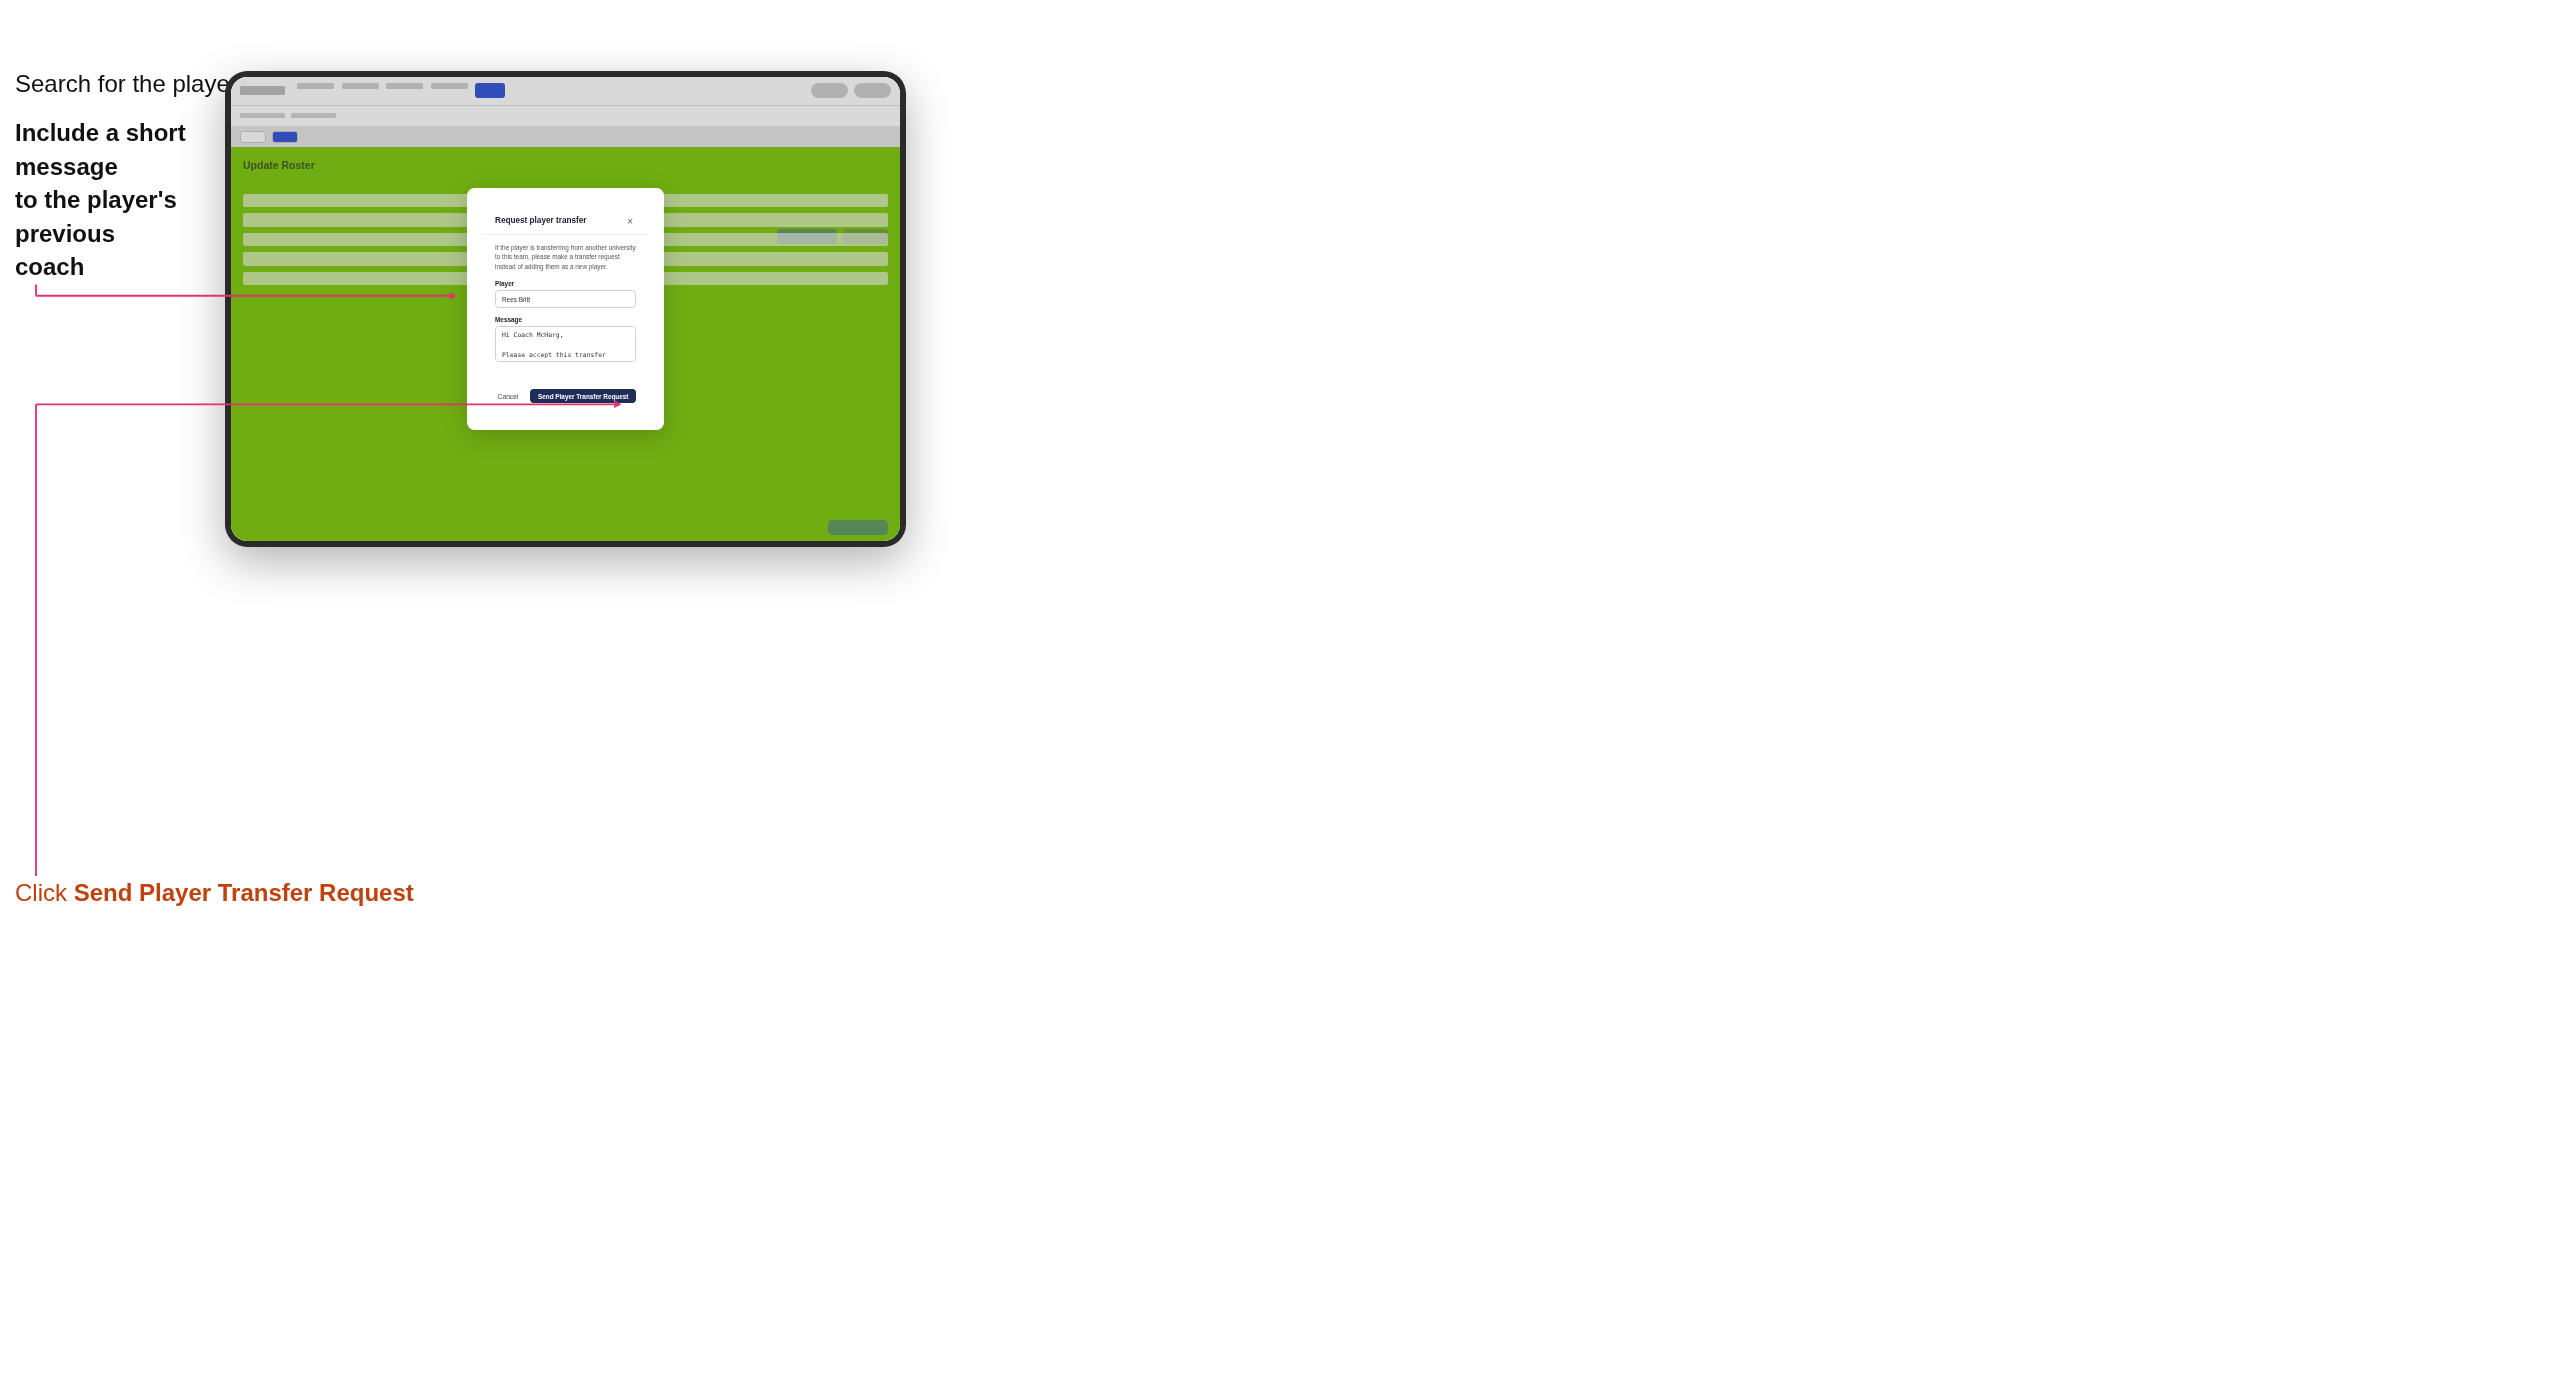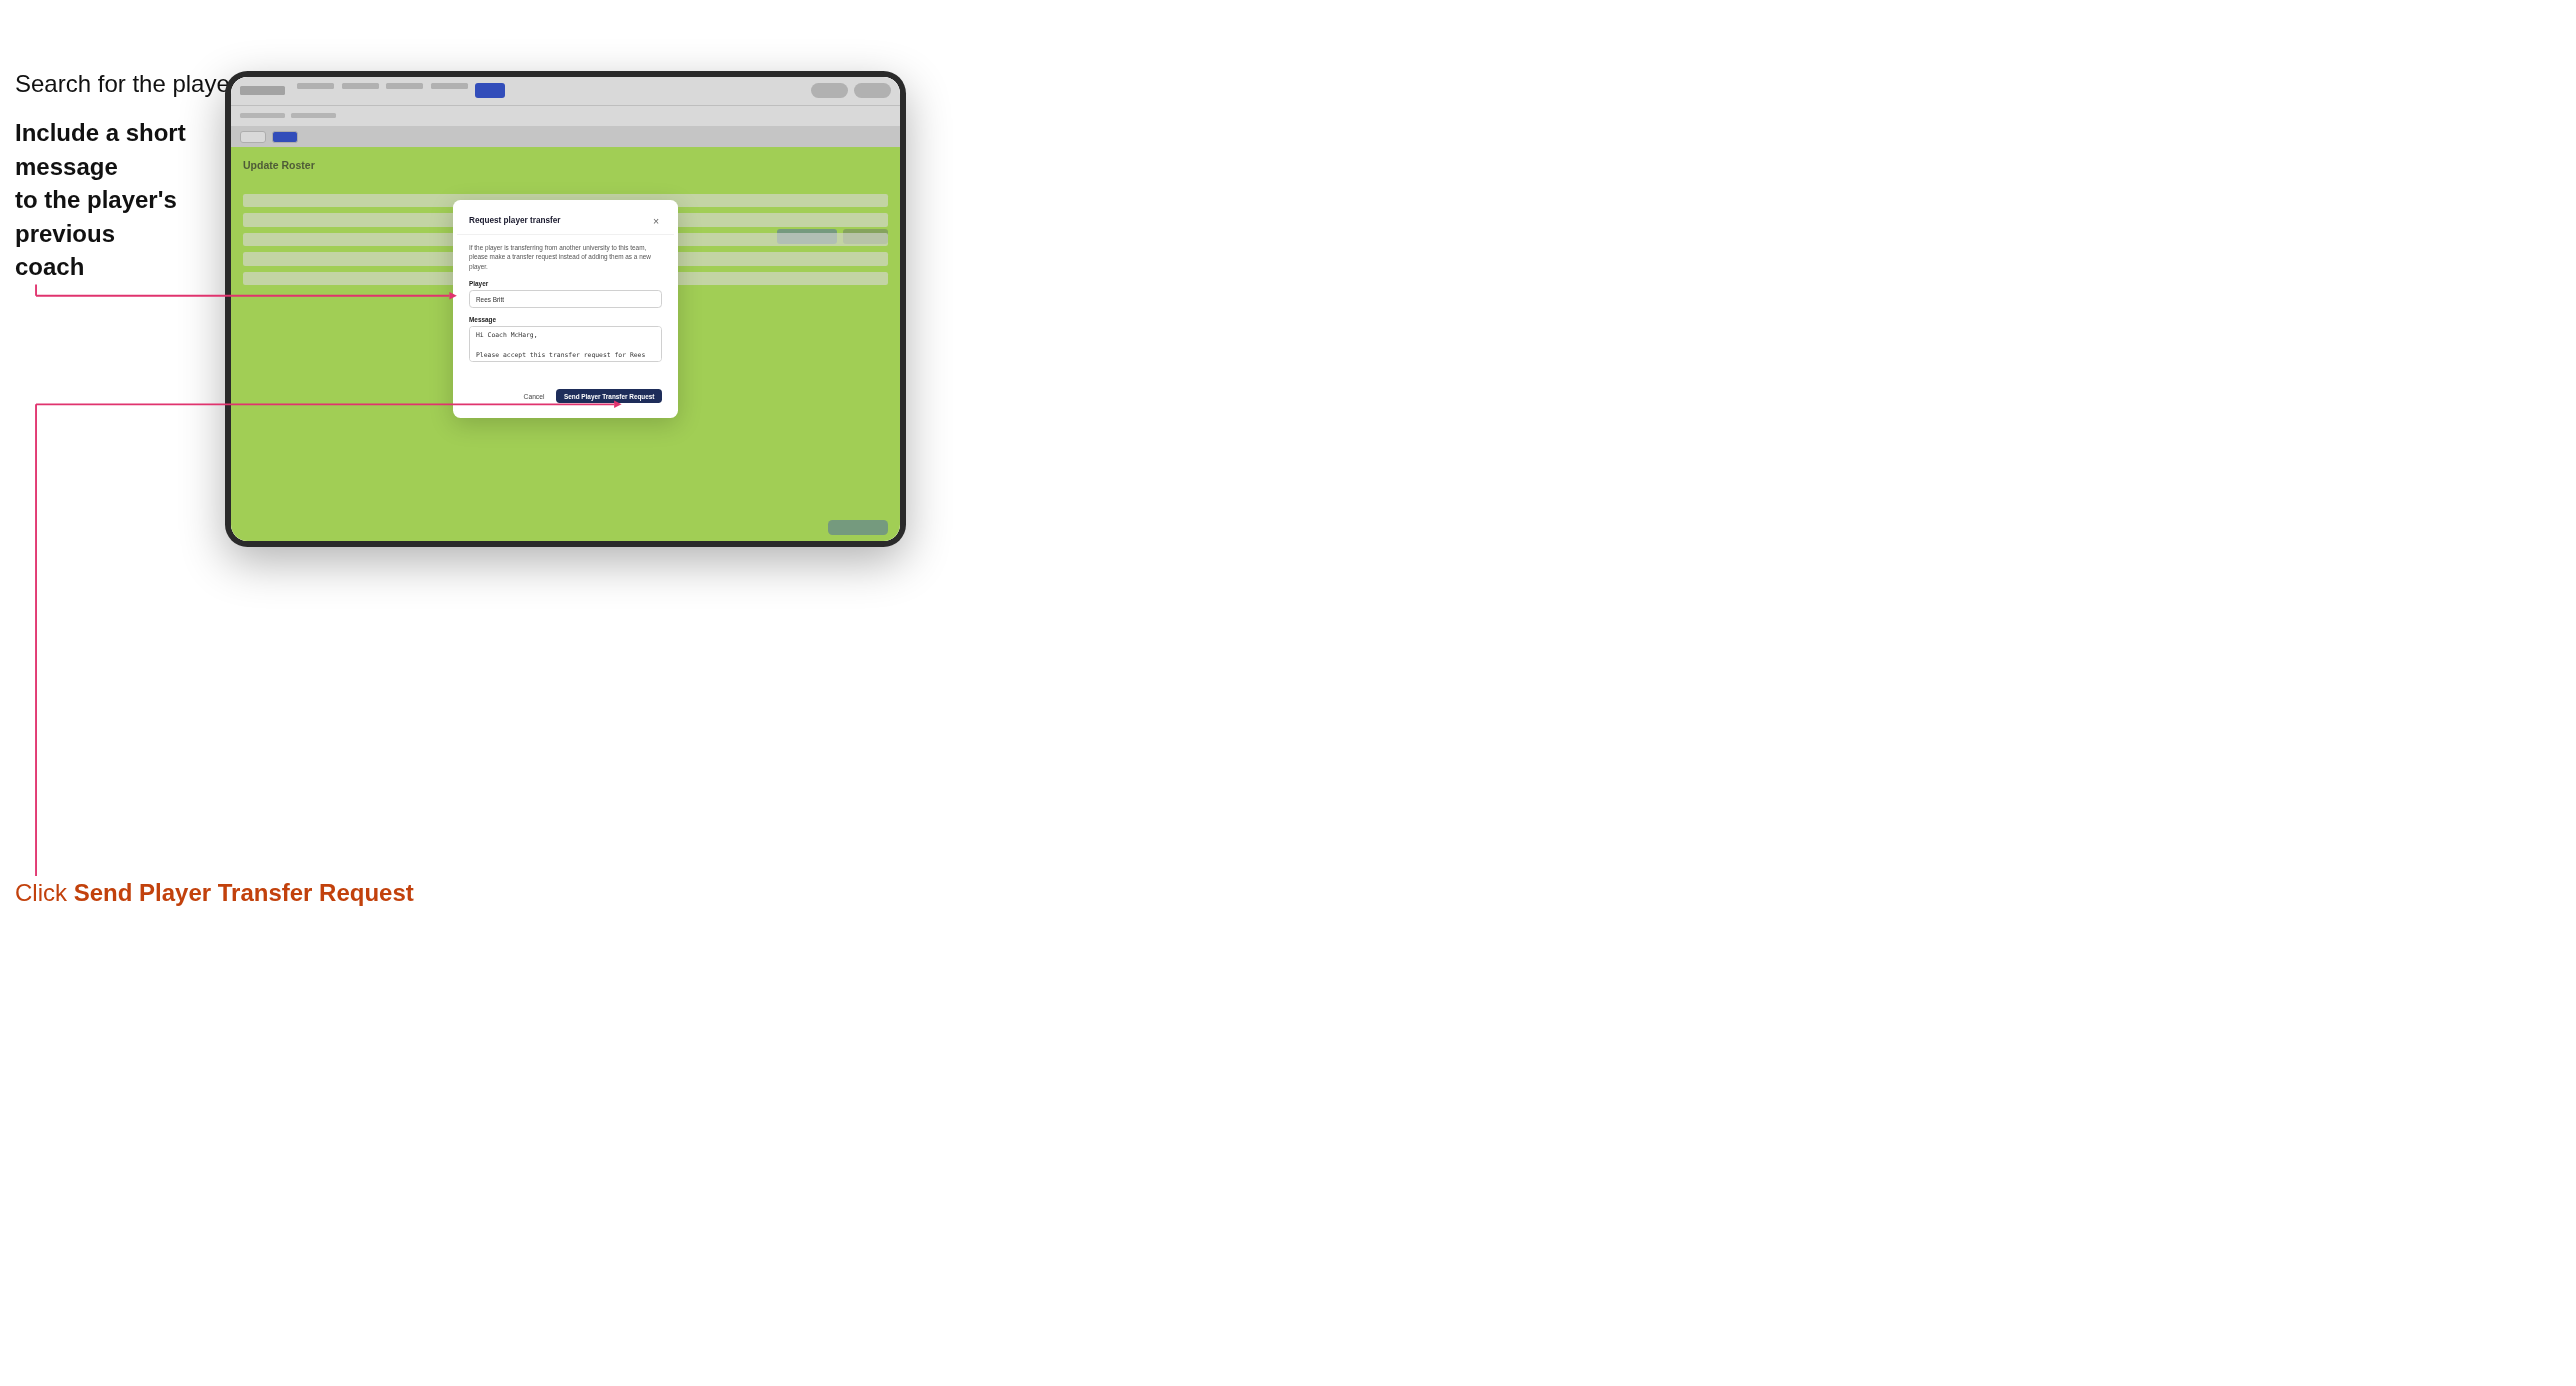--- a/index.html
+++ b/index.html
@@ -169,21 +169,21 @@
       border: 0.7px solid #ccc;
     }
 
     .toolbar-btn.active {
       background: #3b5bdb;
     }
 
     .app-content {
       position: absolute;
       top: 70px; left: 0; right: 0; bottom: 0;
-      background: #bef264;
+      background: #84cc16;
       padding: 12px;
     }
 
     .content-title {
       font-size: 10.5px;
       font-weight: 600;
       color: #333;
       margin-bottom: 9px;
       opacity: 0.7;
     }
@@ -242,22 +242,22 @@
       background: rgba(0,0,0,0.15);
       display: flex;
       align-items: center;
       justify-content: center;
       border-radius: 16.5px;
     }
 
     .modal {
       background: #fff;
       border-radius: 7.5px;
-      width: 225px;
-      padding: 4px;
+      width: 197px;
+      padding: 16px;
       box-shadow: 0 6px 24px rgba(0,0,0,0.18);
       position: relative;
     }
 
     .modal-header {
       display: flex;
       align-items: center;
       justify-content: space-between;
       padding: 10.5px 12px 7.5px;
       border-bottom: 0.7px solid #f0f0f0;

